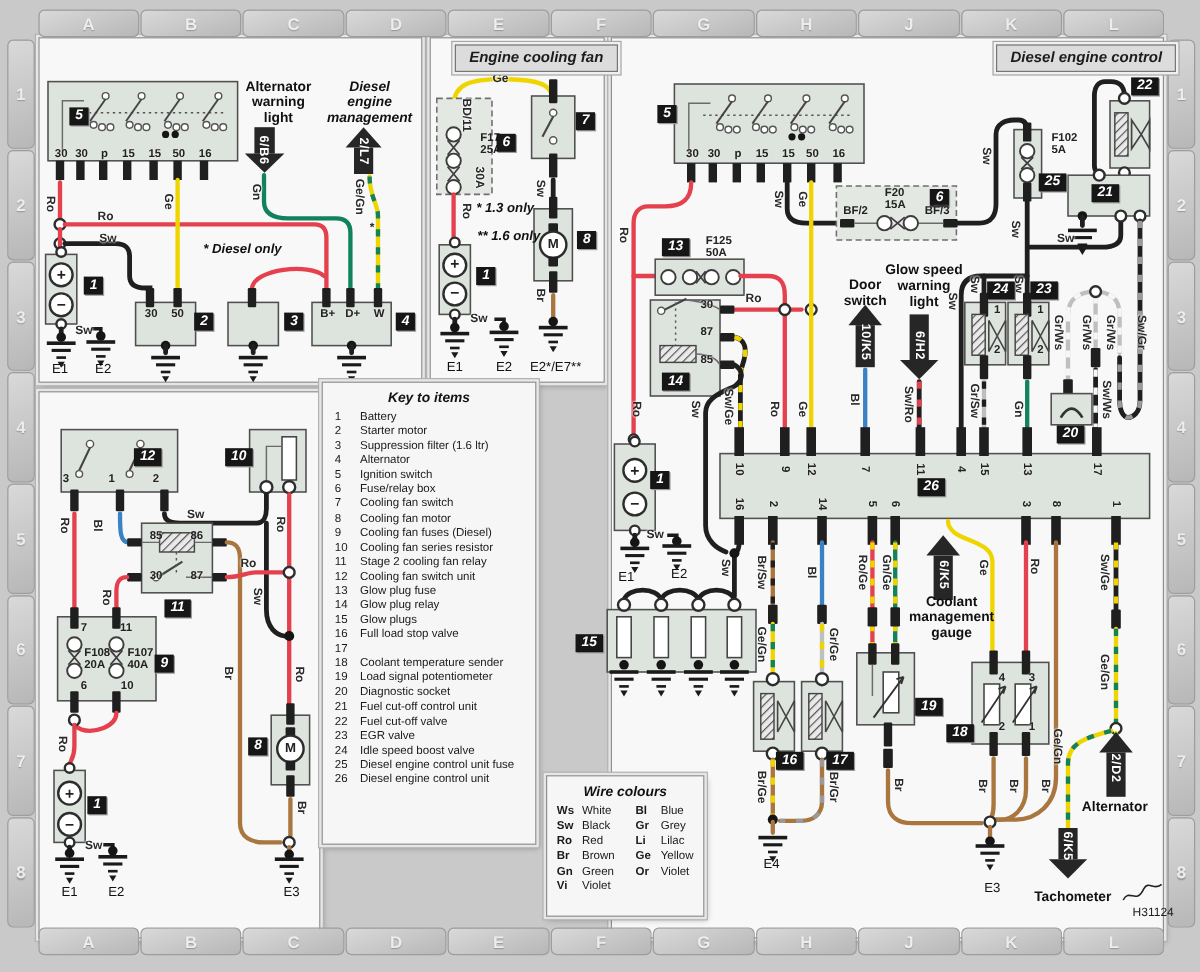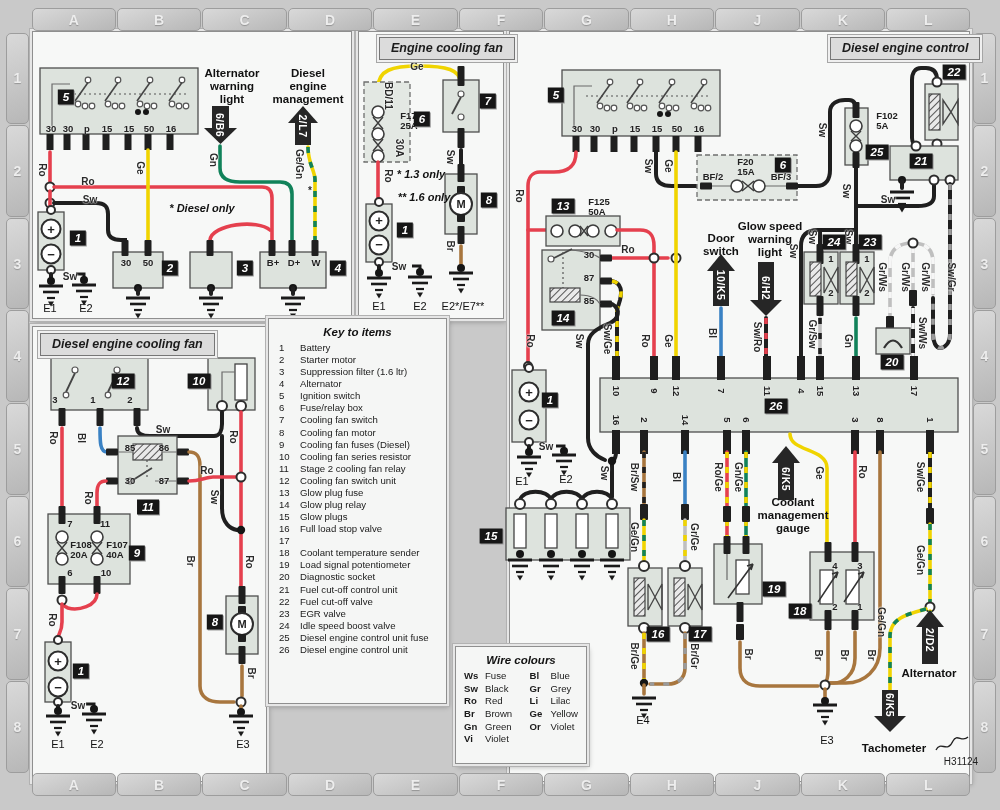--- a/index.html
+++ b/index.html
@@ -117,21 +117,20 @@
       <div class="gcell" style="top: 588.25px; left: 973px; height: 89.625px; width: 21px;">7</div>
       <div class="gcell" style="top: 680.875px; left: 973px; height: 89.625px; width: 21px;">8</div>
     </div>
 
   <div class="panel" style="left:32px;top:31px;width:318px;height:286px;"></div>
   <div class="panel" style="left:358px;top:31px;width:144px;height:286px;"></div>
   <div class="panel" style="left:32px;top:326px;width:233px;height:454px;"></div>
   <div class="panel" style="left:509px;top:31px;width:459px;height:749px;"></div>
 
   <div class="ptitle" style="left:379px;top:37px;">Engine cooling fan</div>
-  <div class="ptitle" style="left:40px;top:333px;">Diesel engine cooling fan</div>
   <div class="ptitle" style="left:830px;top:37px;">Diesel engine control</div>
 
   <svg id="wires" width="1000" height="810" viewBox="0 0 1000 810">
     <defs>
       <pattern id="h" width="5" height="5" patternUnits="userSpaceOnUse" patternTransform="rotate(45)">
         <rect width="5" height="5" fill="#e9e9e9"></rect>
           <line x1="0" y1="0" x2="0" y2="5" stroke="#555" stroke-width="2"></line>
       </pattern>
       <g id="g0">
         <path d="M-12,2 H12" stroke="#1a1a1a" stroke-width="3"></path>
@@ -651,21 +650,21 @@
       <span class="lab tl" style="left: 107px; top: 128px; transform: translate(-50%, -50%);">15</span>
       <span class="lab tl" style="left: 129px; top: 128px; transform: translate(-50%, -50%);">15</span>
       <span class="lab tl" style="left: 149px; top: 128px; transform: translate(-50%, -50%);">50</span>
       <span class="lab tl" style="left: 171px; top: 128px; transform: translate(-50%, -50%);">16</span>
       <span class="lab wl" style="left: 42px; top: 170px; transform: translate(-50%, -50%) rotate(90deg);">Ro</span>
       <span class="lab wl" style="left: 140px; top: 168px; transform: translate(-50%, -50%) rotate(90deg);">Ge</span>
       <span class="lab hd" style="left: 232px; top: 86px; transform: translate(-50%, -50%);">Alternator
 warning
 light</span>
       <span class="lab cd" style="left: 220px; top: 125px; transform: translate(-50%, -50%) rotate(90deg);">6/B6</span>
-      <span class="lab hd" style="left: 308px; top: 86px; transform: translate(-50%, -50%);">Diesel
+      <span class="lab hd" style="left: 308px; top: 86px; transform: translate(-50%, -50%); font-style: italic;">Diesel
 engine
 management</span>
       <span class="lab cd" style="left: 303px; top: 126px; transform: translate(-50%, -50%) rotate(90deg);">2/L7</span>
       <span class="lab wl" style="left: 213px; top: 160px; transform: translate(-50%, -50%) rotate(90deg);">Gn</span>
       <span class="lab wl" style="left: 299px; top: 164px; transform: translate(-50%, -50%) rotate(90deg);">Ge/Gn</span>
       <span class="lab wl" style="left: 310px; top: 190px; transform: translate(-50%, -50%);">*</span>
       <span class="lab wl" style="left: 88px; top: 181px; transform: translate(-50%, -50%);">Ro</span>
       <span class="lab wl" style="left: 90px; top: 199px; transform: translate(-50%, -50%);">Sw</span>
       <span class="lab note" style="left: 202px; top: 208px; transform: translate(-50%, -50%);">* Diesel only</span>
       <span class="lab bdg" style="left: 78px; top: 238px; transform: translate(-50%, -50%);">1</span>
@@ -976,21 +975,21 @@
         </div>
       </div>
   </div>
 
   <div id="wcpanel">
     <h3>Wire colours</h3>
     <div id="wccols">
         <div>
           <div class="wcrow">
             <span class="wcode">Ws</span>
-            <span>Fuse</span>
+            <span>White</span>
           </div>
           <div class="wcrow">
             <span class="wcode">Sw</span>
             <span>Black</span>
           </div>
           <div class="wcrow">
             <span class="wcode">Ro</span>
             <span>Red</span>
           </div>
           <div class="wcrow">

